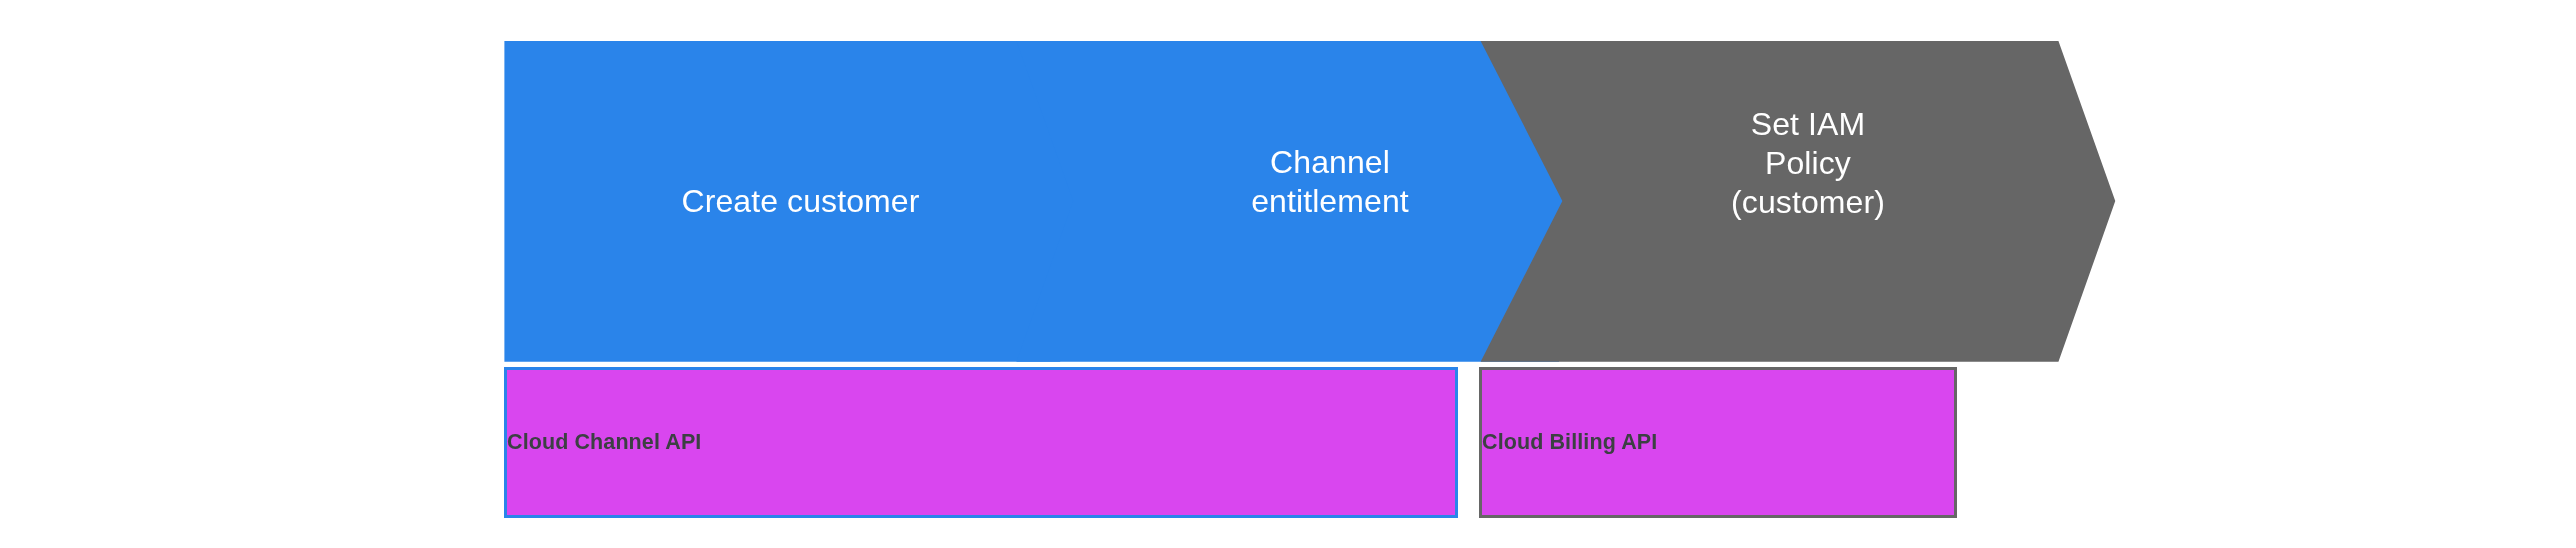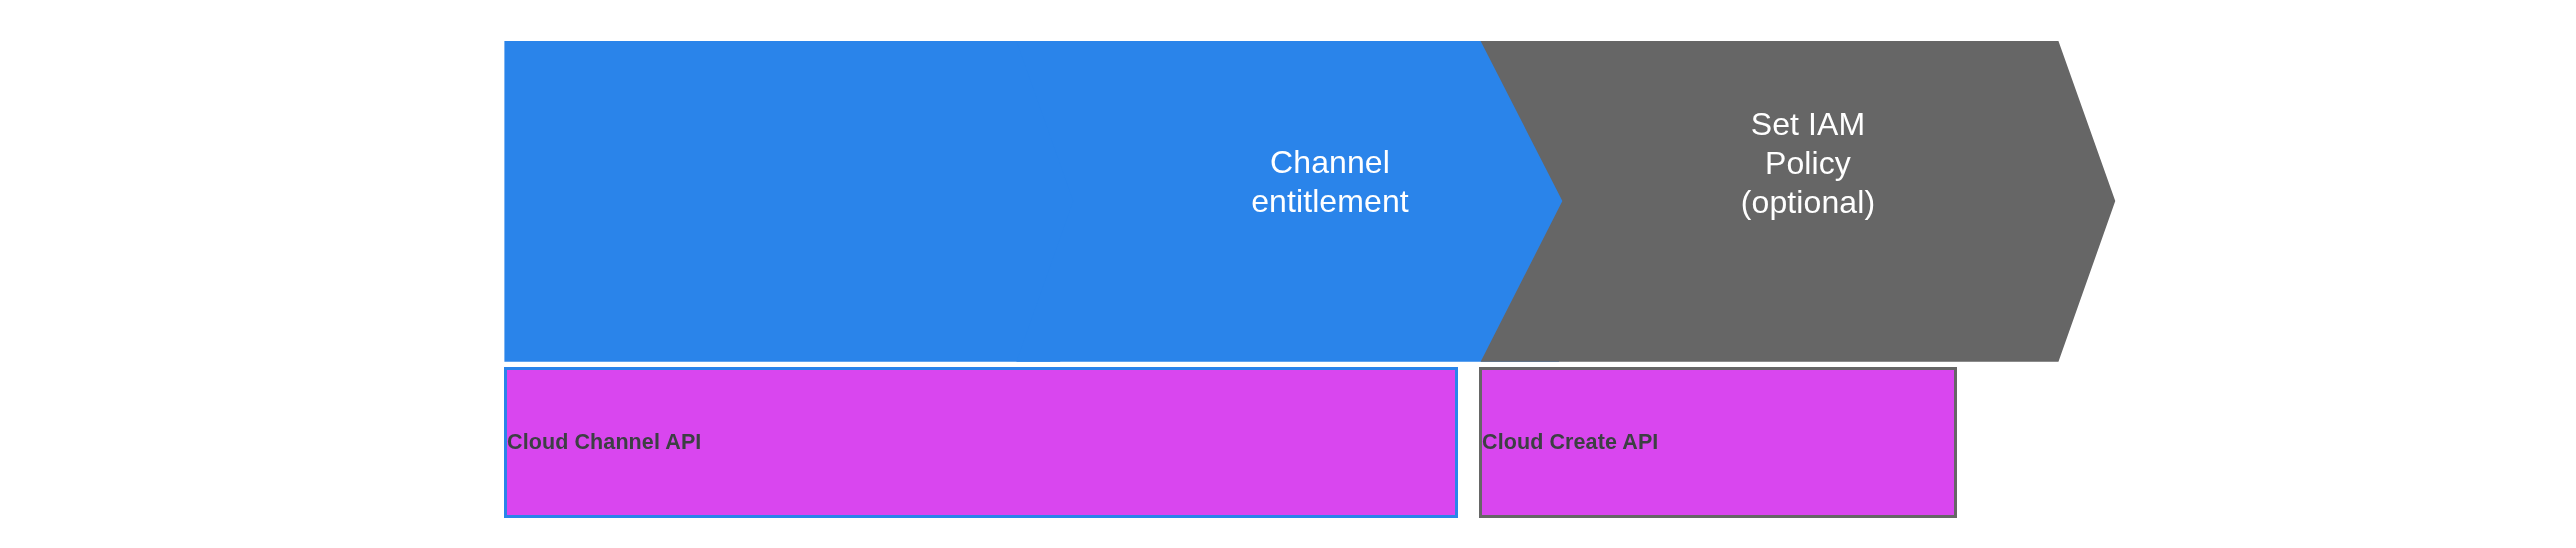--- a/index.html
+++ b/index.html
@@ -78,30 +78,31 @@
 
     <path fill="#666666" d="M 2137 59
              L 2971 59
              L 3053 290
              L 2971 522
              L 2137 522
              L 2255 290
              Z"></path>
   </svg>
 
+  <div class="chevron-label" style="left:527px; top:182px; width:547px;">Create customer</div>
 
   <div class="chevron-label" style="left:1136px; top:143px; width:388px;">Channel
 entitlement</div>
 
   <div class="chevron-label" style="left:1614px; top:105px; width:388px;">Set IAM
 Policy
-(optional)</div>
+(customer)</div>
 
   <div class="api-box" style="left:504px; top:367px; width:954px; height:151px; border:3.5px solid #2a84ea;">
     <span class="api-box-label">Cloud Channel API</span>
   </div>
 
   <div class="api-box" style="left:1479px; top:367px; width:478px; height:151px; border:3.5px solid #666666;">
-    <span class="api-box-label">Cloud Create API</span>
+    <span class="api-box-label">Cloud Billing API</span>
   </div>
 
 </div>
 
 
 </body></html>

